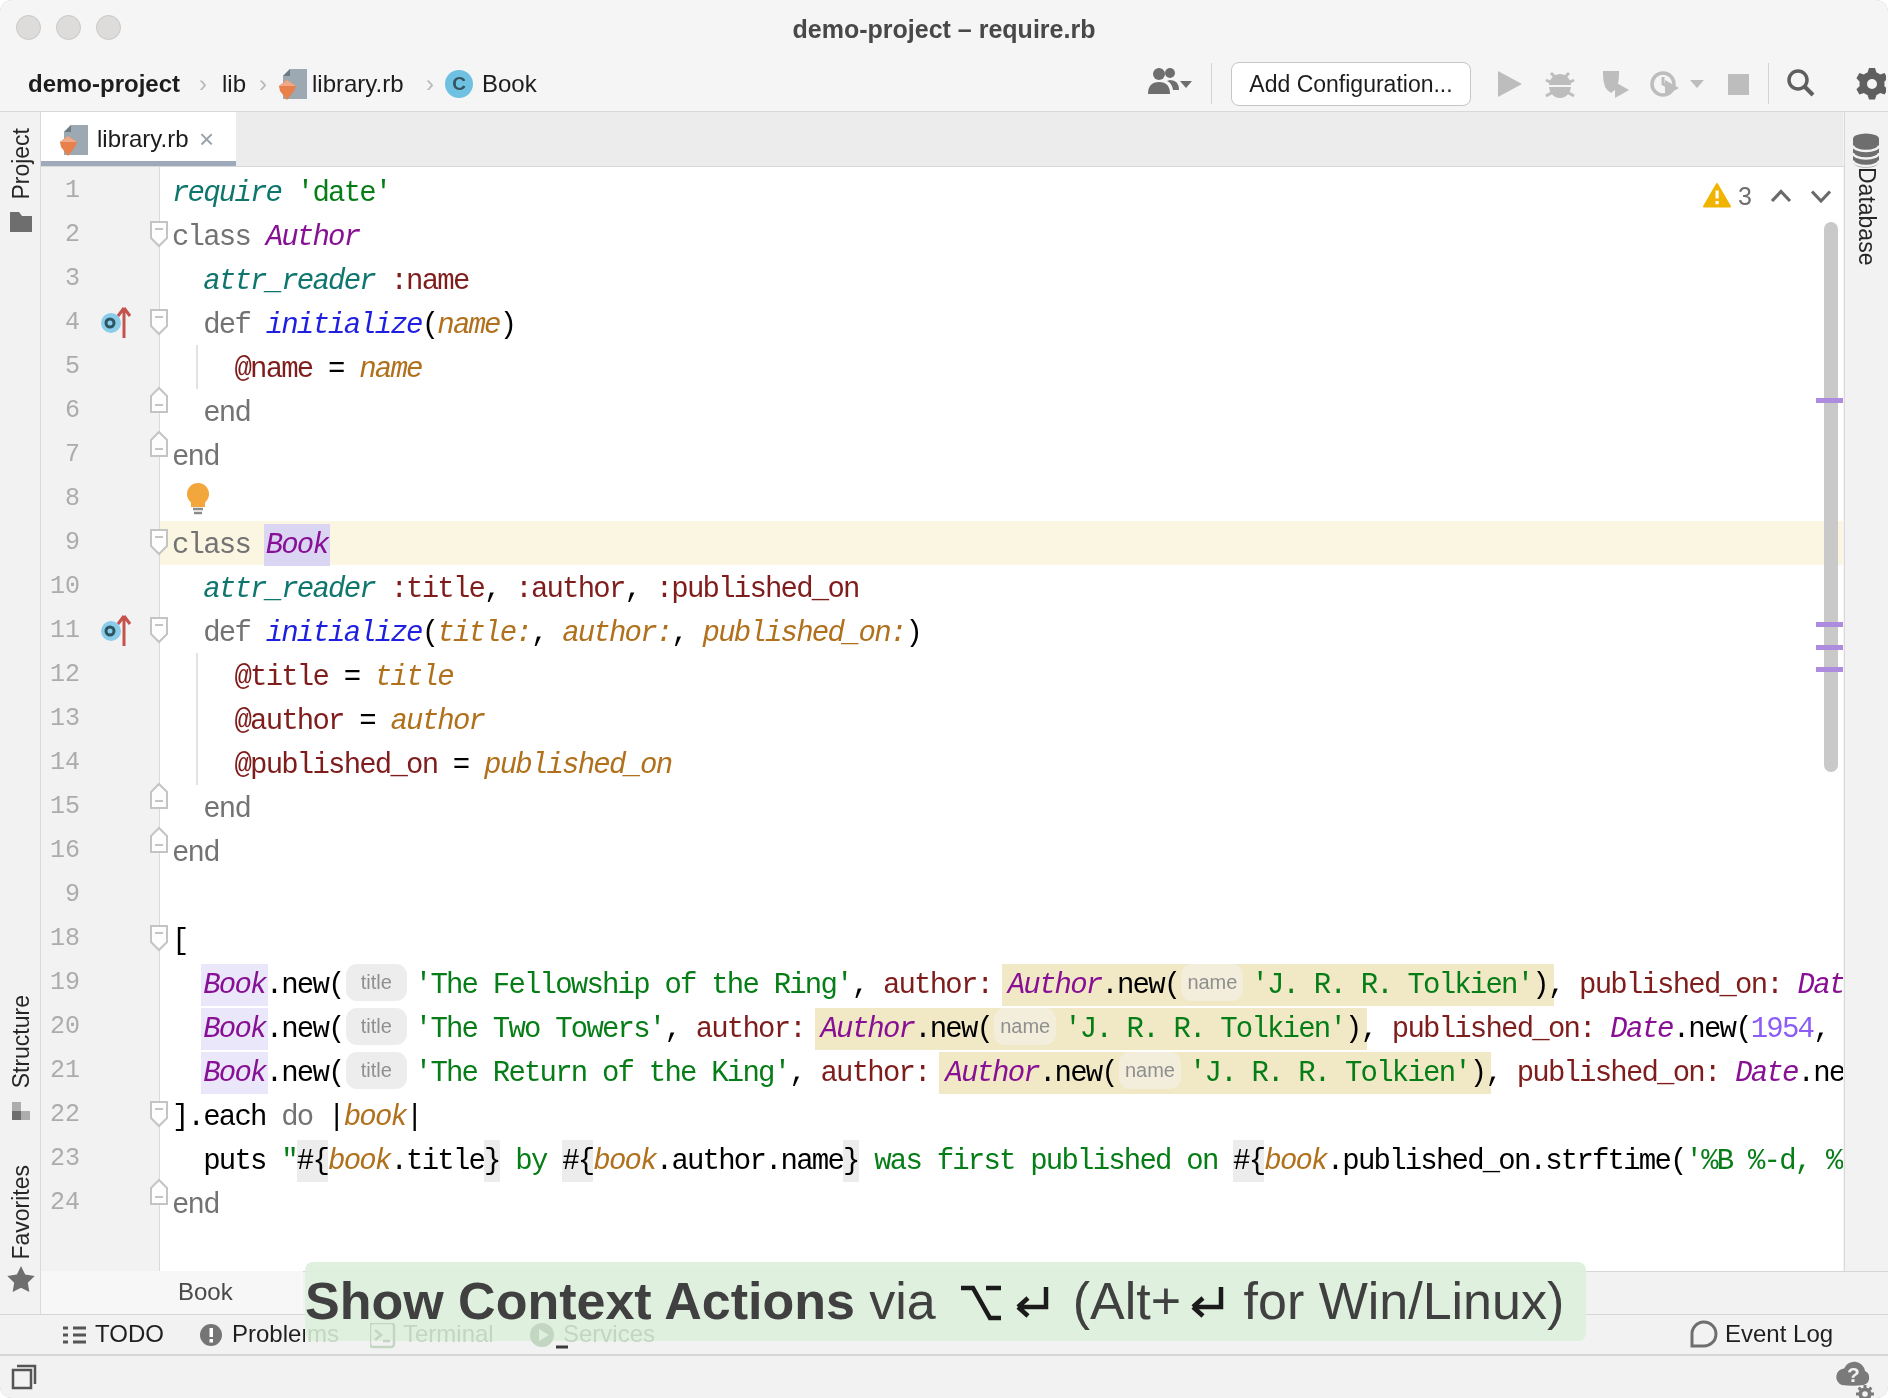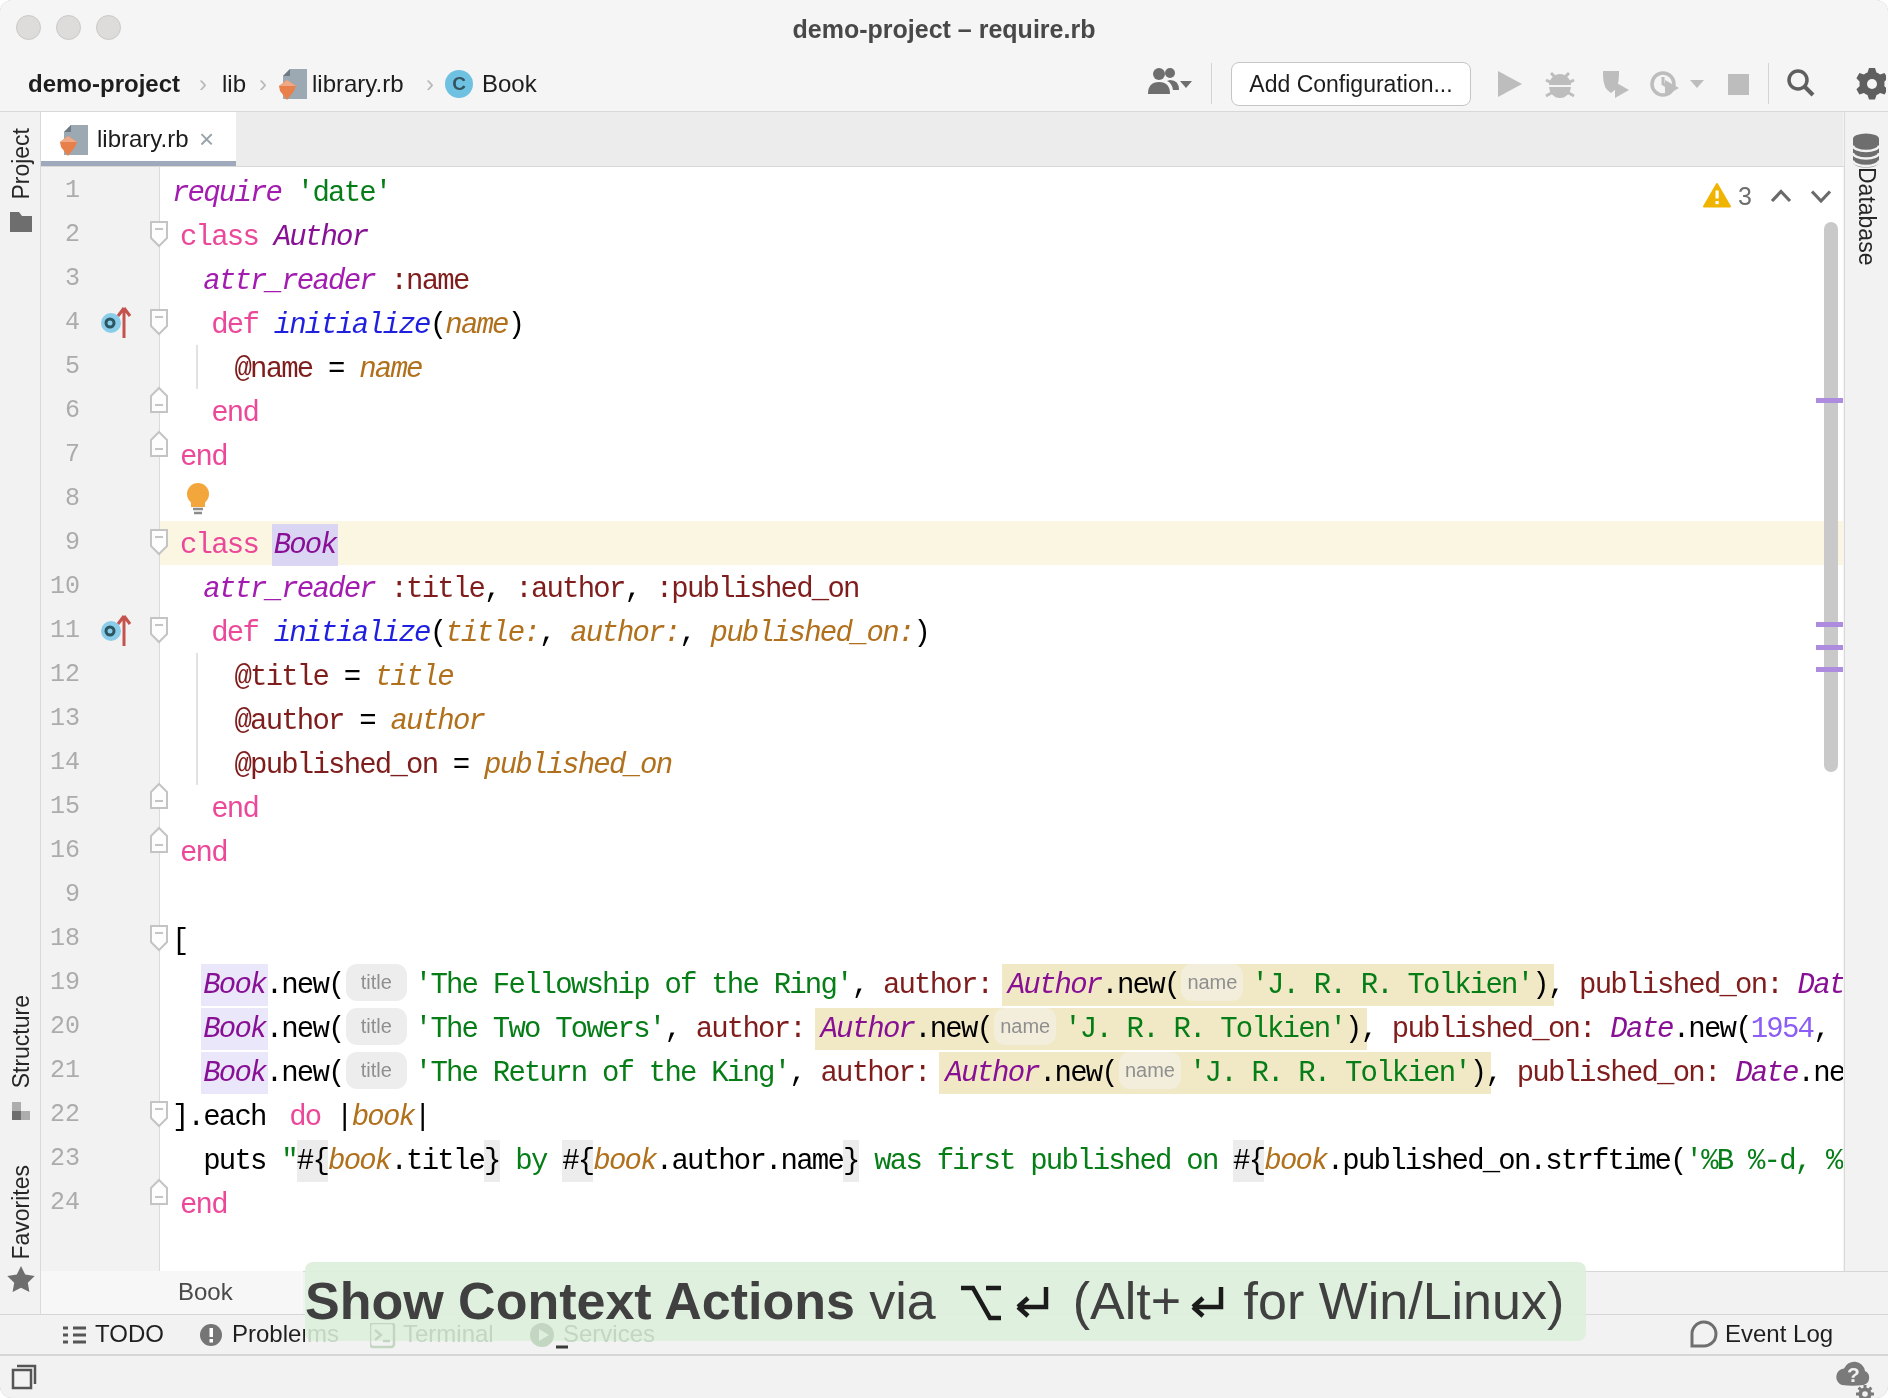--- a/index.html
+++ b/index.html
@@ -26,22 +26,22 @@
 .rstripe{left:1844px;top:112px;width:44px;height:1199px;background:#F2F2F2;border-left:1px solid #D9D9D9;}
 .vlabel{font-size:23px;color:#262626;white-space:nowrap;}
 .vlabel.up{writing-mode:vertical-rl;transform:rotate(180deg);}
 .vlabel.down{writing-mode:vertical-rl;}
 
 .editor{left:41px;top:167px;width:1802px;height:1104px;background:#FFFFFF;overflow:hidden;}
 .gutter{left:0px;top:0px;width:118px;height:1104px;background:#F2F2F2;border-right:1px solid #DADADA;}
 .ln{position:absolute;left:0px;width:39px;text-align:right;font-family:"Liberation Mono",monospace;font-size:25px;line-height:44px;color:#ACACAC;}
 .cline{position:absolute;left:131px;white-space:pre;font-family:"Liberation Mono",monospace;font-size:29px;letter-spacing:-1.8px;line-height:44px;color:#000;}
 .curline{left:118px;top:354px;width:1684px;height:44px;background:#FAF6E2;}
-.kw{color:#ec4899;margin-left:8px;}
-.teal{color:#a21caf;font-style:italic;}
+.kw{color:#737373;}
+.teal{color:#0f766e;font-style:italic;}
 .str{color:#067D17;}
 .sym{color:#7f1d1d;}
 .cls{color:#871094;font-style:italic;}
 .mdef{color:#1F1FE0;font-style:italic;}
 .par{color:#B0701C;font-style:italic;}
 .num{color:#8b5cf6;}
 .interp{background:#ECECEC;padding:5px 0 4px;}
 .chip9{background:#DBD5F4;padding:5px 2px 4px;margin:0 -2px;}
 .chipu{background:#EAE7FB;padding:5px 2px 4px;margin:0 -2px;}
 .tan{background:#F1E9C5;padding:5px 6px 4px;margin:0 -6px;}

